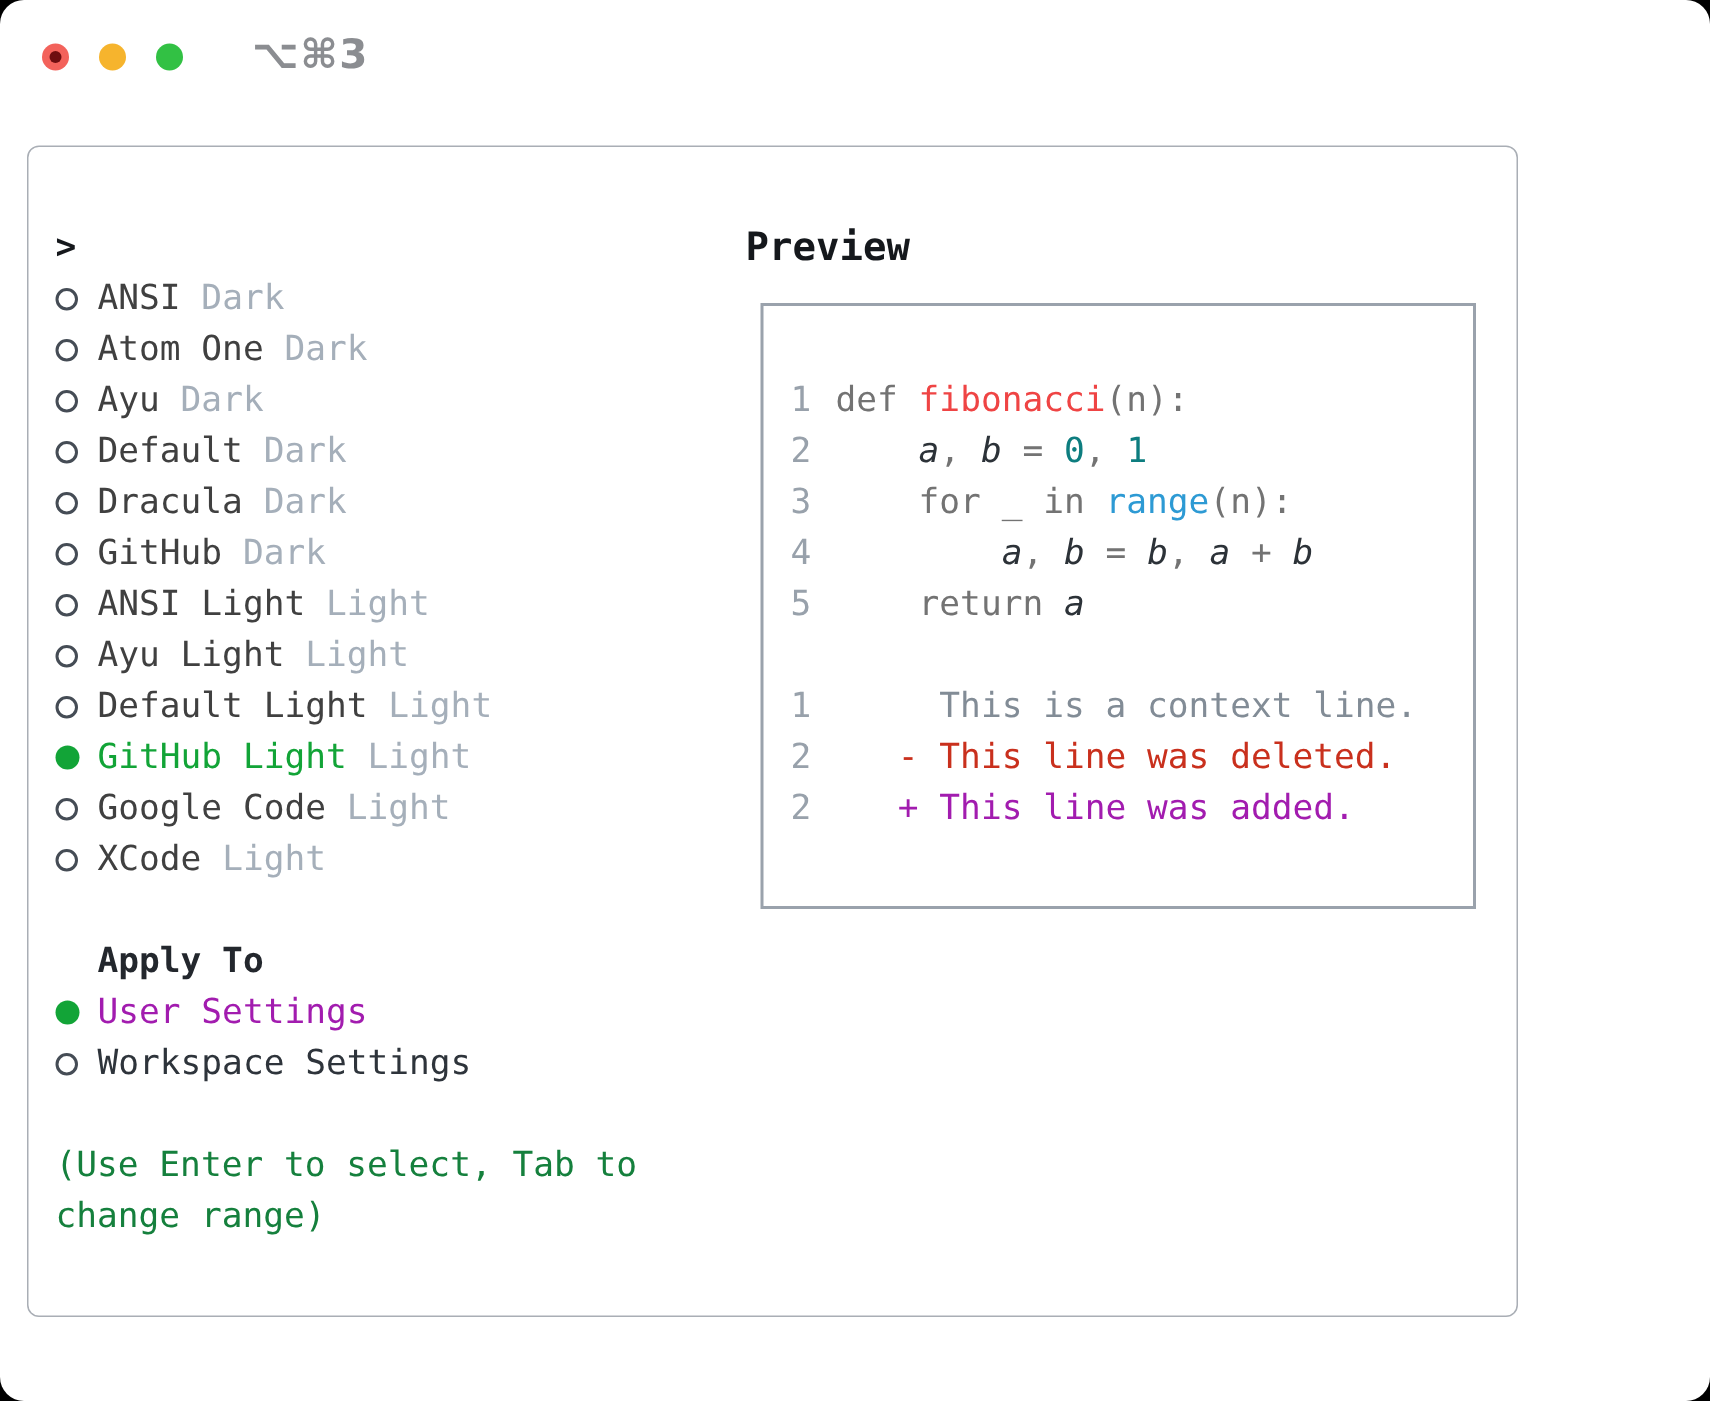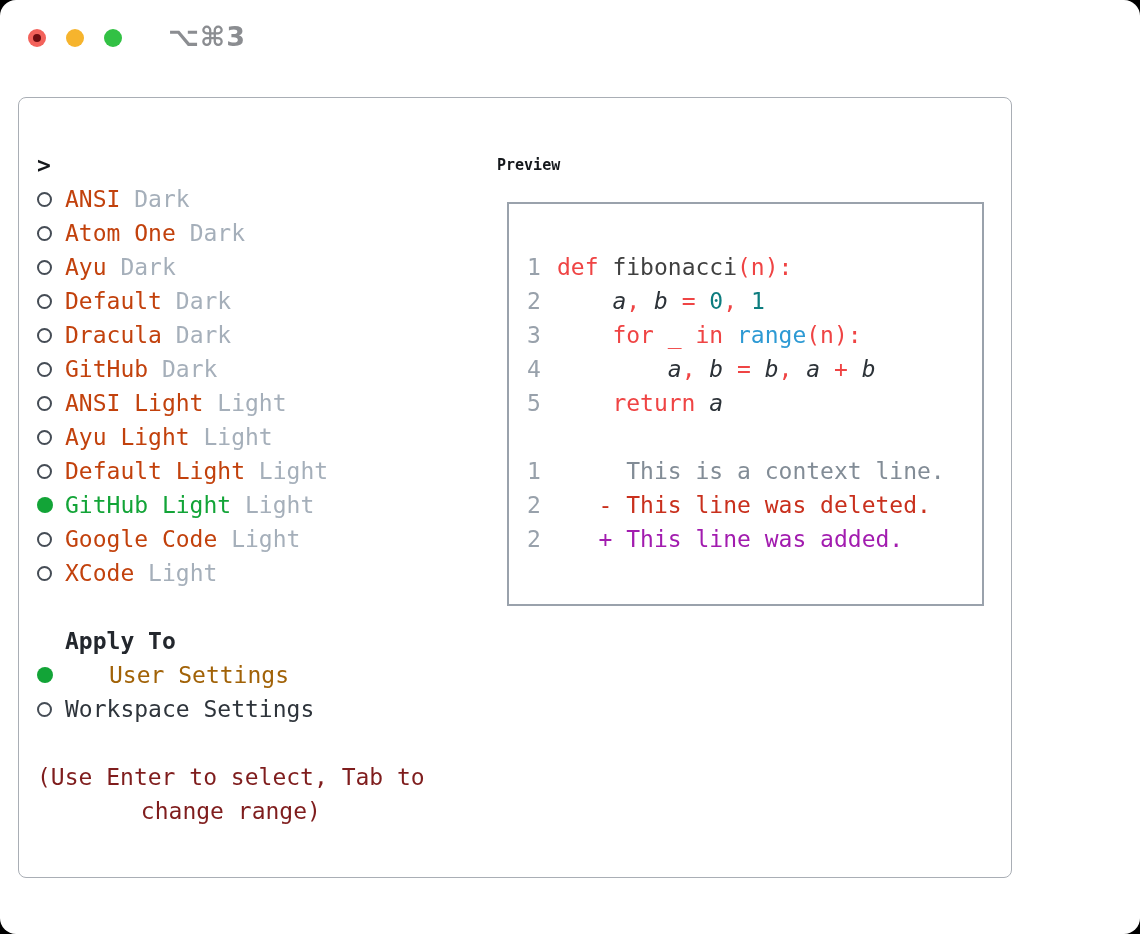--- a/index.html
+++ b/index.html
@@ -20,41 +20,41 @@
          border:1.5px solid #a9aeb5;border-radius:8px;background:#fff;}
 
   
   .leftcol{position:absolute;left:18px;top:50px;font-size:23px;line-height:34px;color:#2e343b;}
   .row{display:flex;align-items:center;height:34px;}
   .marker{width:28px;flex:none;display:flex;align-items:center;}
   .prompt{font-weight:bold;color:#15181c;}
   .htitle{font-weight:bold;color:#15181c;white-space:pre;}
   .dot{width:15px;height:15px;box-sizing:border-box;border:2.5px solid #454c55;border-radius:50%;}
   .dotsel{border:0;background:#12a437;width:16px;height:16px;}
-  .tname{color:#c2410c;white-space:pre;}
+  .tname{color:#404040;white-space:pre;}
   .ttag{color:#a5afba;white-space:pre;text-align:center;}
   .sel .tname{color:#12a437;}
   .applyhead{color:#23272d;white-space:pre;font-weight:bold;}
   .optname{white-space:pre;}
-  .sel .optname{color:#a16207;margin-left:44px;}
-  .hint{color:#7f1d1d;height:34px;line-height:34px;white-space:pre;text-align:center;}
+  .sel .optname{color:#a21caf;}
+  .hint{color:#15803d;height:34px;line-height:34px;white-space:pre;}
   .spacer{height:34px;}
 
   
   .preview-label{position:absolute;left:478px;top:50px;height:34px;line-height:34px;
-                 font-weight:bold;font-size:15px;color:#15181c;white-space:pre;}
+                 font-weight:bold;font-size:26px;color:#15181c;white-space:pre;}
   .pbox{position:absolute;left:488px;top:104px;width:477px;height:404px;box-sizing:border-box;
         border:2px solid #9aa2ac;background:#fff;}
   .pcontent{padding:46px 0 0 18px;font-size:23px;}
   .crow{display:flex;height:34px;align-items:center;}
   .ln{width:30px;flex:none;color:#98a1ab;white-space:pre;}
   .ct{white-space:pre;}
   .ct span{white-space:pre;}
-  .p{color:#ef4444}
-  .fn{color:#404040}
+  .p{color:#737373}
+  .fn{color:#ef4444}
   .v{color:#2c3238;font-style:italic}
   .num{color:#0d7d7f}
   .call{color:#2d9ad4}
   .ctx{color:#828c96}
   .del{color:#c9301d}
   .add{color:#a21caf}
 </style>
 </head>
 <body>
 

